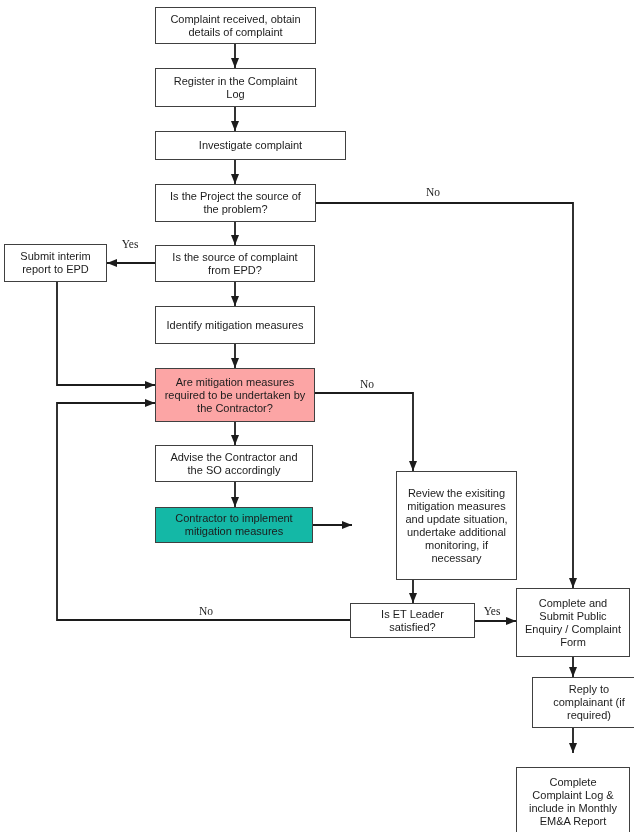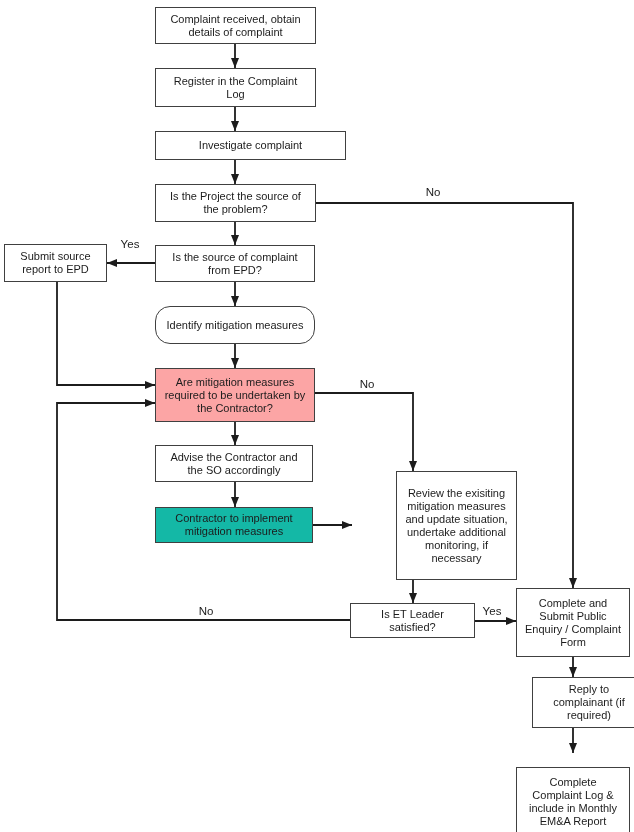--- a/index.html
+++ b/index.html
@@ -37,20 +37,21 @@
   }
   .edge-label {
     position: absolute;
     color: #1c1c1c;
     font-size: 11.5px;
     line-height: 12px;
     transform: translate(-50%, -50%);
     background: #ffffff;
     padding: 0 2px;
     white-space: nowrap;
+    font-family: Liberation Serif, serif;
   }
 </style>
 </head>
 <body>
 
 <div id="canvas">
   <svg id="edge-layer" width="634" height="832" viewBox="0 0 634 832" xmlns="http://www.w3.org/2000/svg">
     <defs>
       <marker id="arrowhead" markerUnits="userSpaceOnUse" markerWidth="10" markerHeight="8" refX="10" refY="4" orient="auto">
         <path d="M0,0 L10,4 L0,8 Z" fill="#1c1c1c"></path>
@@ -80,23 +81,23 @@
   <div id="node-layer">
       <div class="flow-node" style="left: 155px; top: 7px; width: 161px; height: 37px; border-color: rgb(64, 64, 64); background: rgb(255, 255, 255); color: rgb(28, 28, 28);">Complaint received, obtain
 details of complaint</div>
       <div class="flow-node" style="left: 155px; top: 68px; width: 161px; height: 39px; border-color: rgb(64, 64, 64); background: rgb(255, 255, 255); color: rgb(28, 28, 28);">Register in the Complaint
 Log</div>
       <div class="flow-node" style="left: 155px; top: 131px; width: 191px; height: 29px; border-color: rgb(64, 64, 64); background: rgb(255, 255, 255); color: rgb(28, 28, 28);">Investigate complaint</div>
       <div class="flow-node" style="left: 155px; top: 184px; width: 161px; height: 38px; border-color: rgb(64, 64, 64); background: rgb(255, 255, 255); color: rgb(28, 28, 28);">Is the Project the source of
 the problem?</div>
       <div class="flow-node" style="left: 155px; top: 245px; width: 160px; height: 37px; border-color: rgb(64, 64, 64); background: rgb(255, 255, 255); color: rgb(28, 28, 28);">Is the source of complaint
 from EPD?</div>
-      <div class="flow-node" style="left: 4px; top: 244px; width: 103px; height: 38px; border-color: rgb(64, 64, 64); background: rgb(255, 255, 255); color: rgb(28, 28, 28);">Submit source
+      <div class="flow-node" style="left: 4px; top: 244px; width: 103px; height: 38px; border-color: rgb(64, 64, 64); background: rgb(255, 255, 255); color: rgb(28, 28, 28);">Submit interim
 report to EPD</div>
-      <div class="flow-node" style="left: 155px; top: 306px; width: 160px; height: 38px; border-color: rgb(64, 64, 64); background: rgb(255, 255, 255); color: rgb(28, 28, 28); border-radius: 15px;">Identify mitigation measures</div>
+      <div class="flow-node" style="left: 155px; top: 306px; width: 160px; height: 38px; border-color: rgb(64, 64, 64); background: rgb(255, 255, 255); color: rgb(28, 28, 28);">Identify mitigation measures</div>
       <div class="flow-node" style="left: 155px; top: 368px; width: 160px; height: 54px; border-color: rgb(64, 64, 64); background: #fca5a5; color: rgb(28, 28, 28);">Are mitigation measures
 required to be undertaken by
 the Contractor?</div>
       <div class="flow-node" style="left: 155px; top: 445px; width: 158px; height: 37px; border-color: rgb(64, 64, 64); background: rgb(255, 255, 255); color: rgb(28, 28, 28);">Advise the Contractor and
 the SO accordingly</div>
       <div class="flow-node" style="left: 155px; top: 507px; width: 158px; height: 36px; border-color: rgb(64, 64, 64); background: #14b8a6; color: rgb(28, 28, 28);">Contractor to implement
 mitigation measures</div>
       <div class="flow-node" style="left: 352px; top: 471px; width: 121px; height: 109px; border-color: rgb(64, 64, 64); background: rgb(255, 255, 255); color: rgb(28, 28, 28); margin-left: 44px;">Review the exisiting
 mitigation measures
 and update situation,

